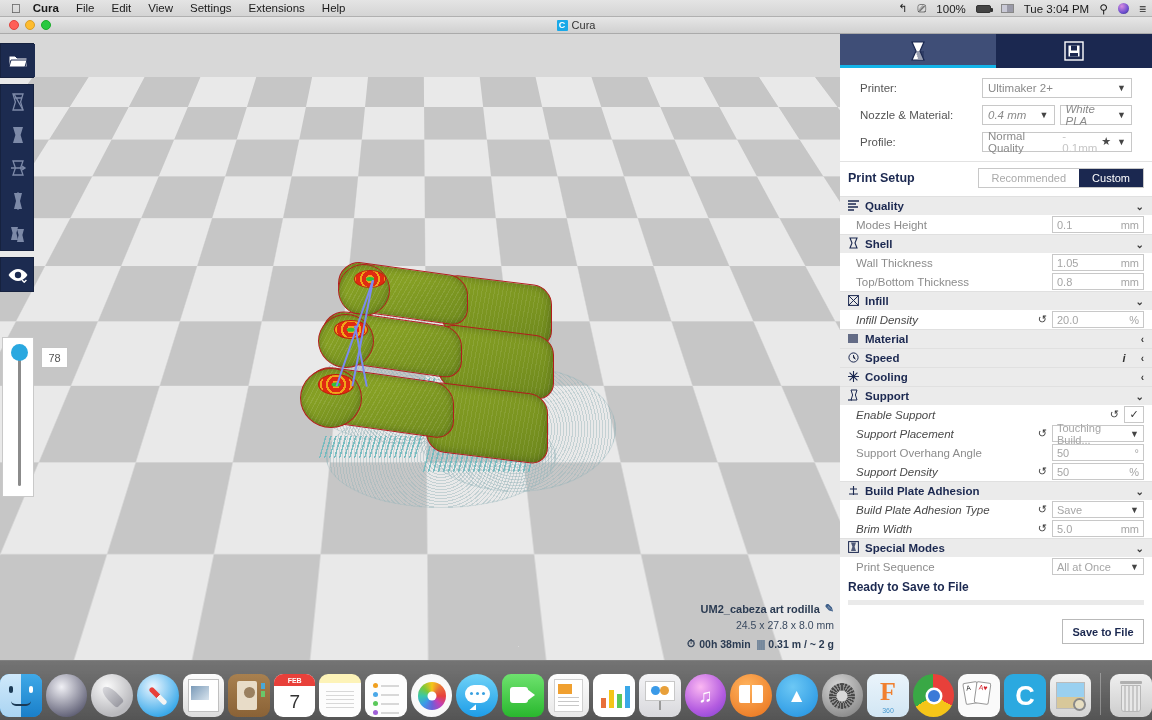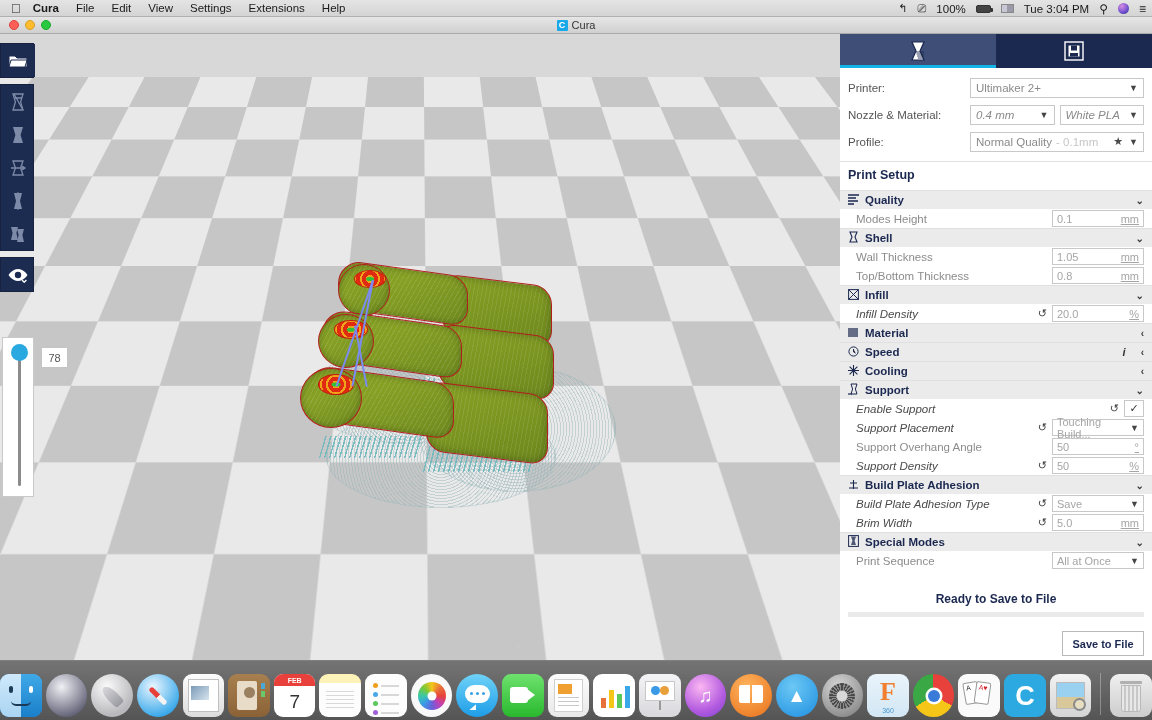--- a/index.html
+++ b/index.html
@@ -127,21 +127,21 @@
   .minfo .chip { display:flex; align-items:center; gap:4px; }
 
   
   .panel { position:absolute; top:34px; right:0; width:312px; height:626px; background:#fafafa; }
   .tabs { display:flex; height:34px; background:#1b2850; }
   .tab { flex:1; display:flex; align-items:center; justify-content:center; position:relative; }
   .tab.sel { background:#3f4e77; }
   .tab.sel:after { content:""; position:absolute; left:0; right:0; bottom:0; height:3px; background:#14b4e8; }
   .panel-body { background:#fff; height:592px; position:relative; }
 
-  .frow { display:flex; align-items:center; padding:0 8px; height:27px; }
+  .frow { display:flex; align-items:center; padding:0 20px; height:27px; }
   .flabel { width:122px; color:#555; font-size:11.5px; }
   .ctl {
     height:20px; border:1px solid #c8c8c8; background:#fff; display:flex; align-items:center;
     padding:0 5px; font-size:11.5px; color:#8a8a8a; position:relative;
   }
   .ctl .chev { margin-left:auto; color:#444; font-size:9px; }
   .ctl.wide { flex:1; }
   .ctl.half { flex:1; margin-right:5px;font-style:italic; }
   .prof-dim { color:#c6c6c6; margin-left:4px; }
   .star { color:#4a4a4a; margin-left:auto; font-size:11px; }
@@ -163,26 +163,26 @@
   .cat .inf { font-style:italic; font-weight:bold; color:#333; font-size:11px; margin-left:auto; }
   .cat .inf + .ar { margin-left:9px; }
   .srow { display:flex; align-items:center; height:19px; padding:0 8px 0 16px; }
   .sname { font-size:11.5px; color:#8c8c8c; }
   .sname.ital { font-style:italic; color:#4a4a4a; }
   .reset { margin-left:auto; color:#3b3b3b; font-size:11px; margin-right:5px; }
   .sval {
     width:92px; height:17px; border:1px solid #c8c8c8; background:#fff;
     display:flex; align-items:center; padding:0 4px; font-size:11px; color:#a5a5a5;
   }
-  .sval .u { margin-left:auto; color:#a5a5a5;text-decoration:underline; }
+  .sval .u { margin-left:auto; color:#a5a5a5; }
   .sval .cv { margin-left:auto; color:#444; font-size:9px; }
   .sval.chk { width:20px; justify-content:center; color:#333; font-size:11px; }
   .mleft { margin-left:auto; }
 
-  .footer { position:absolute; left:0; right:0; bottom:0; padding:0 8px 4px;text-align:center; }
+  .footer { position:absolute; left:0; right:0; bottom:0; padding:0 8px 16px; }
   .ready { font-size:12px; font-weight:bold; color:#1b2850; padding:8px 0 6px; }
   .pbar { height:5px; background:#eaeaea; }
   .savebtn {
     margin-top:14px; margin-left:auto; width:82px; height:25px; border:1px solid #b9b9b9; background:#fff;
     display:flex; align-items:center; justify-content:center; font-size:11px; font-weight:bold; color:#1b2850;
   }
 
   
   .dock {
     position:absolute; left:0; bottom:0; width:1152px; height:60px;
@@ -263,20 +263,37 @@
       <div class="lumpb" style="left:130px; top:132px; width:122px; height:70px; transform:skewY(7deg);"></div>
       <div class="lump" style="left:10px;  top:118px; width:148px; height:56px; border-radius:34px 24px 24px 34px; transform:skewY(8deg);"></div>
       <div class="lump" style="left:4px;   top:112px; width:62px;  height:60px; border-radius:50%;"></div>
       <div class="hub" style="left:22px;  top:118px; width:36px;  height:21px;"></div>
 
       <div class="travel" style="left:76px; top:24px; height:112px; transform:rotate(19deg);"></div>
       <div class="travel" style="left:76px; top:24px; height:108px; transform:rotate(11deg);"></div>
       <div class="travel" style="left:58px; top:70px; height:62px;  transform:rotate(-11deg);"></div>
     </div>
 
+    <div class="minfo">
+      <div class="row1">
+        <span>UM2_cabeza art rodilla</span>
+        <span style="color:#3e5f8a;">✎</span>
+      </div>
+      <div class="dims">24.5 x 27.8 x 8.0 mm</div>
+      <div class="row3">
+        <span class="chip">
+          <span>⏱</span>
+          <span>00h 38min</span>
+        </span>
+        <span class="chip">
+          <span style="letter-spacing:-1px;color:#56708c;">||||</span>
+          <span>0.31 m / ~ 2 g</span>
+        </span>
+      </div>
+    </div>
   </div>
 
   <div class="toolbar">
     <div class="tgroup">
       <div class="tbtn open">
         <svg width="20" height="16" viewBox="0 0 20 16">
           <path d="M1 3h6l2 2h10v9H1z" fill="#fff" stroke="#1c2b50" stroke-width="1"></path>
           <path d="M3 7h16l-2 7H1z" fill="#fff" stroke="#1c2b50" stroke-width="1"></path>
         </svg>
       </div>
@@ -375,20 +392,24 @@
             <span class="star">★</span>
             <span class="chev" style="margin-left:6px;">▼</span>
           </div>
         </div>
       </div>
 
       <div class="divider"></div>
 
       <div class="setup-hdr">
         <div class="t">Print Setup</div>
+        <div class="seg">
+          <div>Recommended</div>
+          <div class="on">Custom</div>
+        </div>
       </div>
 
       <div class="settings" id="settings-list">
           <div class="cat">
             <span><svg width="11" height="11" viewBox="0 0 11 11">
                 <path d="M0 1h11M0 4h8M0 7h10M0 10h6" stroke="#1b2850" stroke-width="1.4"></path>
               </svg></span>
             <span>Quality</span>
             <span class="ar">⌄</span>
           </div>

